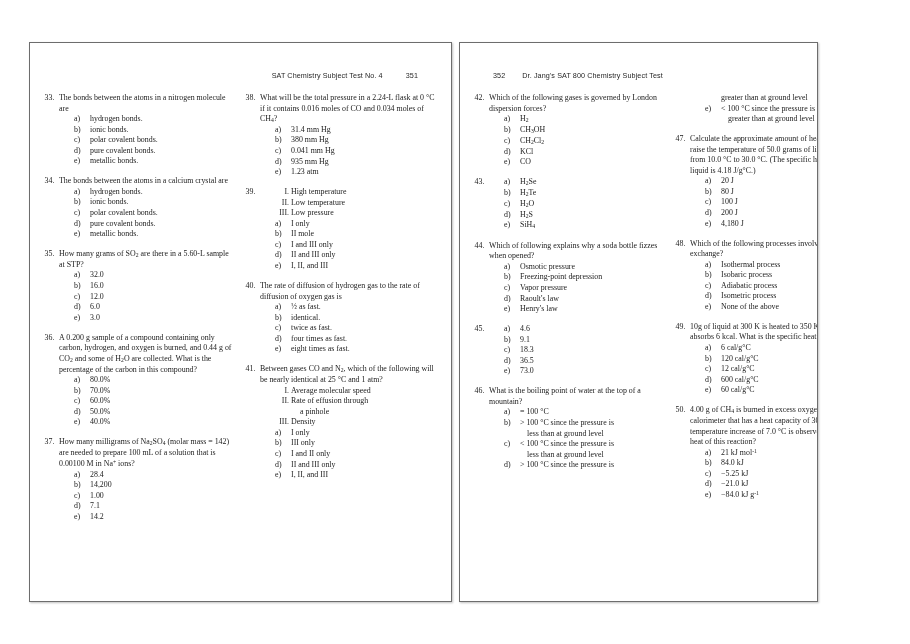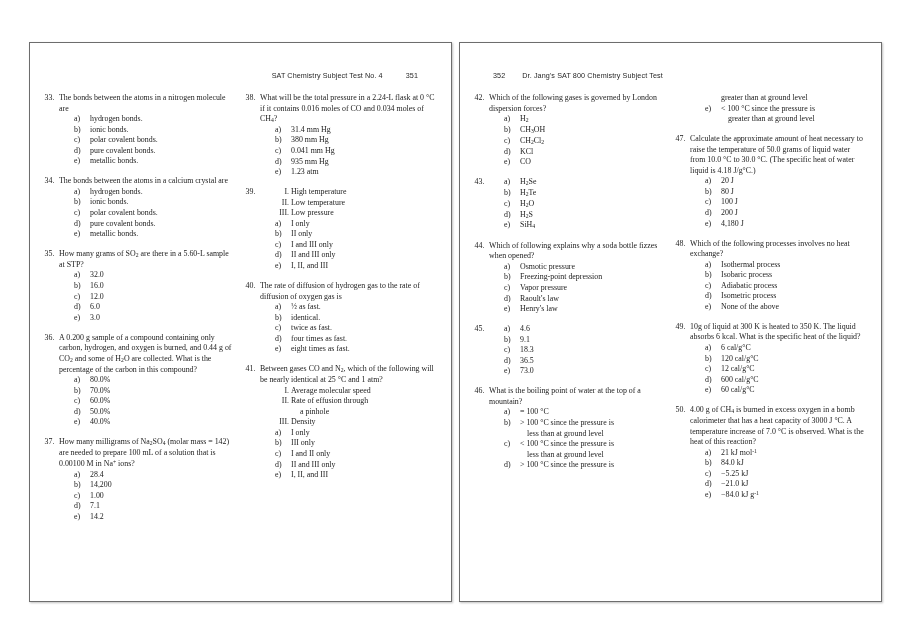--- a/index.html
+++ b/index.html
@@ -22,21 +22,21 @@
   }
   .page {
     position: absolute;
     background: #ffffff;
     border: 1px solid #6d6d6d;
     box-shadow: 1px 1px 2px rgba(0,0,0,0.25);
     box-sizing: border-box;
     overflow: hidden;
   }
   #page-left  { left: 29px;  top: 42px; width: 423px; height: 560px; }
-  #page-right { left: 459px; top: 42px; width: 423px; height: 560px; text-decoration: underline; }
+  #page-right { left: 459px; top: 42px; width: 359px; height: 560px; text-decoration: underline; }
 
   .pg-header {
     position: absolute;
     top: 28px;
     font-family: "Liberation Sans", "DejaVu Sans", sans-serif;
     font-size: 7.2px;
     letter-spacing: 0.1px;
     color: #262626;
     white-space: nowrap;
   }
@@ -209,21 +209,21 @@
           <div class="q">
             <div class="q-num">39.</div>
             <div class="q-body">
               <ul class="roman">
                 <li><span class="rn">I.</span><span class="rtxt">High temperature</span></li>
                 <li><span class="rn">II.</span><span class="rtxt">Low temperature</span></li>
                 <li><span class="rn">III.</span><span class="rtxt">Low pressure</span></li>
               </ul>
               <ul class="choices">
                 <li><span class="cl">a)</span><span>I only</span></li>
-                <li><span class="cl">b)</span><span>II only</span></li>
+                <li><span class="cl">b)</span><span>II mole</span></li>
                 <li><span class="cl">c)</span><span>I and III only</span></li>
                 <li><span class="cl">d)</span><span>II and III only</span></li>
                 <li><span class="cl">e)</span><span>I, II, and III</span></li>
               </ul>
             </div>
           </div>
           <div class="q">
             <div class="q-num">40.</div>
             <div class="q-body">
               <p class="q-stem">The rate of diffusion of hydrogen gas to the rate of diffusion of oxygen gas is</p>

